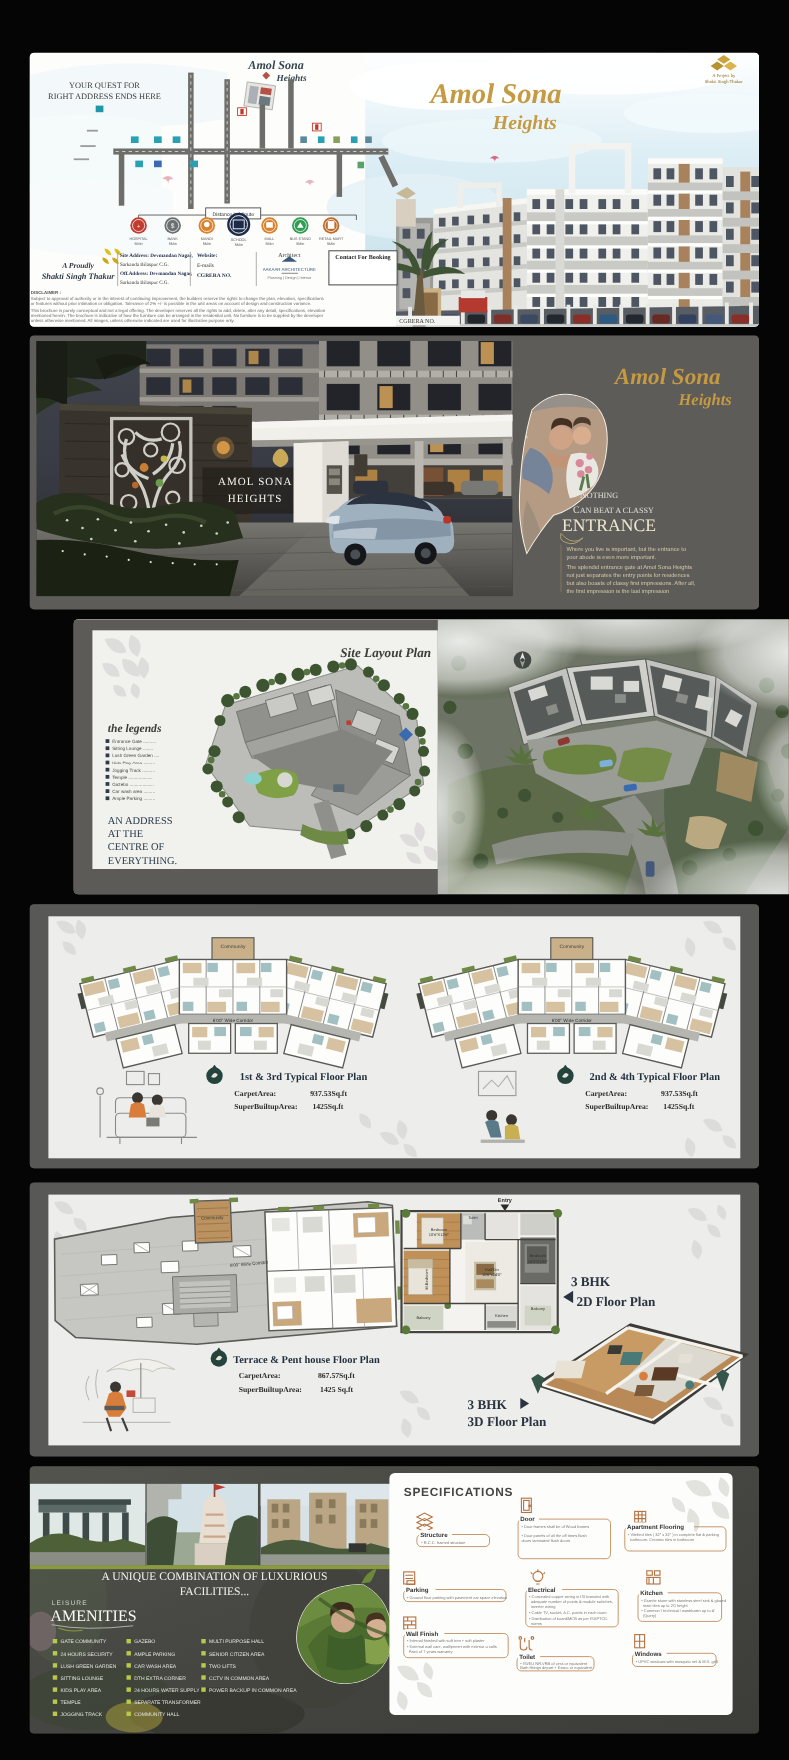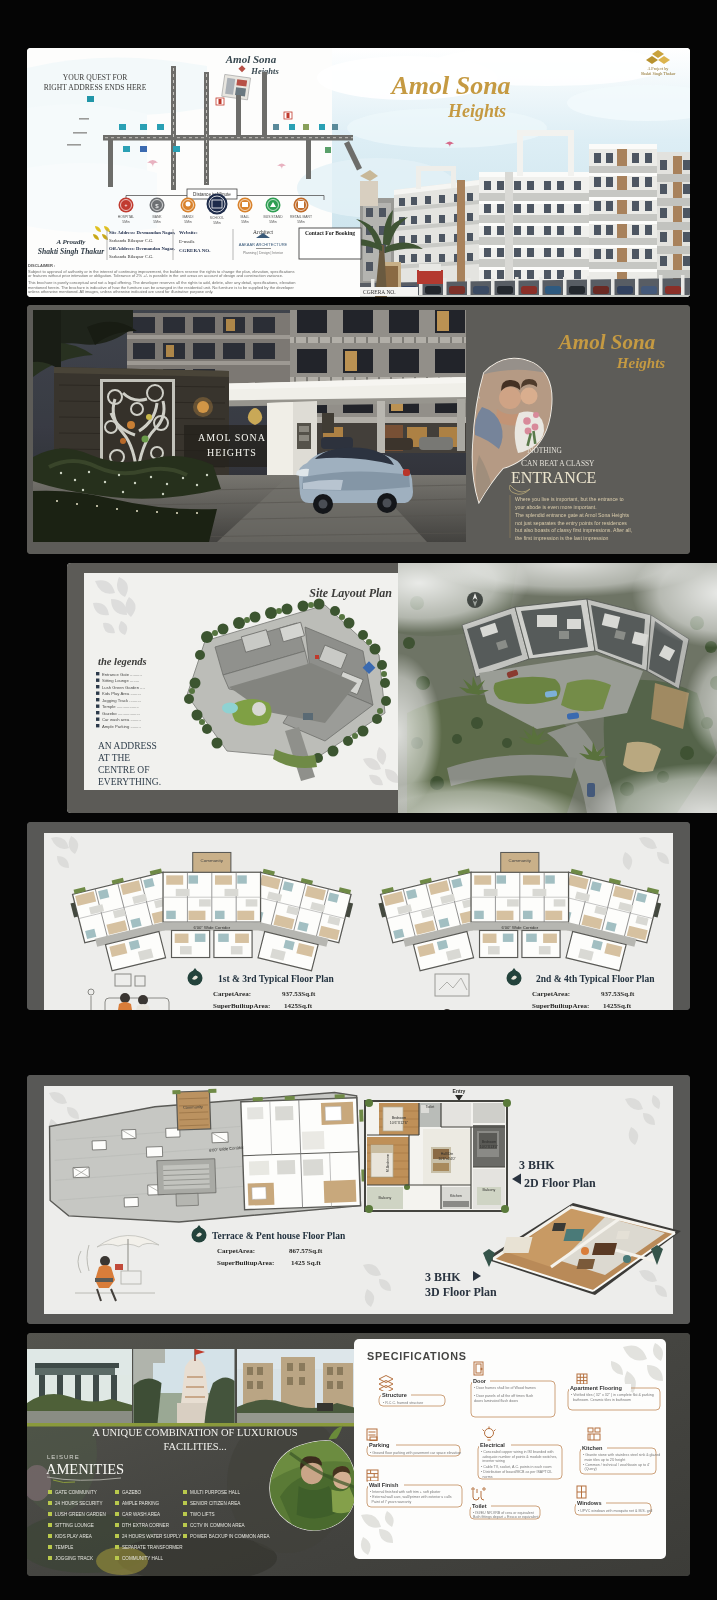--- a/index.html
+++ b/index.html
@@ -902,21 +902,21 @@
 <ellipse cx="400" cy="258" rx="130" ry="42" fill="url(#fog)" opacity="0.75"></ellipse>
 <ellipse cx="330" cy="170" rx="45" ry="80" fill="url(#fog)" opacity="0.8"></ellipse>
 
 <circle cx="408" cy="37" r="8" fill="#2e3430" opacity="0.85"></circle>
 <path d="M408,30 l2.5,7 -2.5,-2 -2.5,2 z" fill="#e8e8e4"></path>
 <path d="M408,44 l2.5,-7 -2.5,2 -2.5,-2 z" fill="#9aa09a"></path>
 </g>
 </svg>
 </div>
 
-<div class="panel" id="p4" style="top:822px;height:188px;background:#585856;">
+<div class="panel" id="p4" style="top:822px;height:240px;background:#585856;">
 <svg width="663" height="242" viewBox="0 0 663 242">
 <defs>
 <g id="wingL">
 <rect x="0" y="0" width="88" height="48" fill="#fdfdfb" stroke="#5a5a56" stroke-width="1.2"></rect>
 <line x1="22" y1="0" x2="22" y2="48" stroke="#777" stroke-width="0.7"></line>
 <line x1="44" y1="0" x2="44" y2="48" stroke="#777" stroke-width="0.7"></line>
 <line x1="66" y1="0" x2="66" y2="48" stroke="#777" stroke-width="0.7"></line>
 <line x1="0" y1="24" x2="88" y2="24" stroke="#999" stroke-width="0.5"></line>
 <rect x="2" y="2" width="18" height="10" fill="#d6c1a0"></rect>
 <rect x="46" y="2" width="18" height="10" fill="#d6c1a0"></rect>

